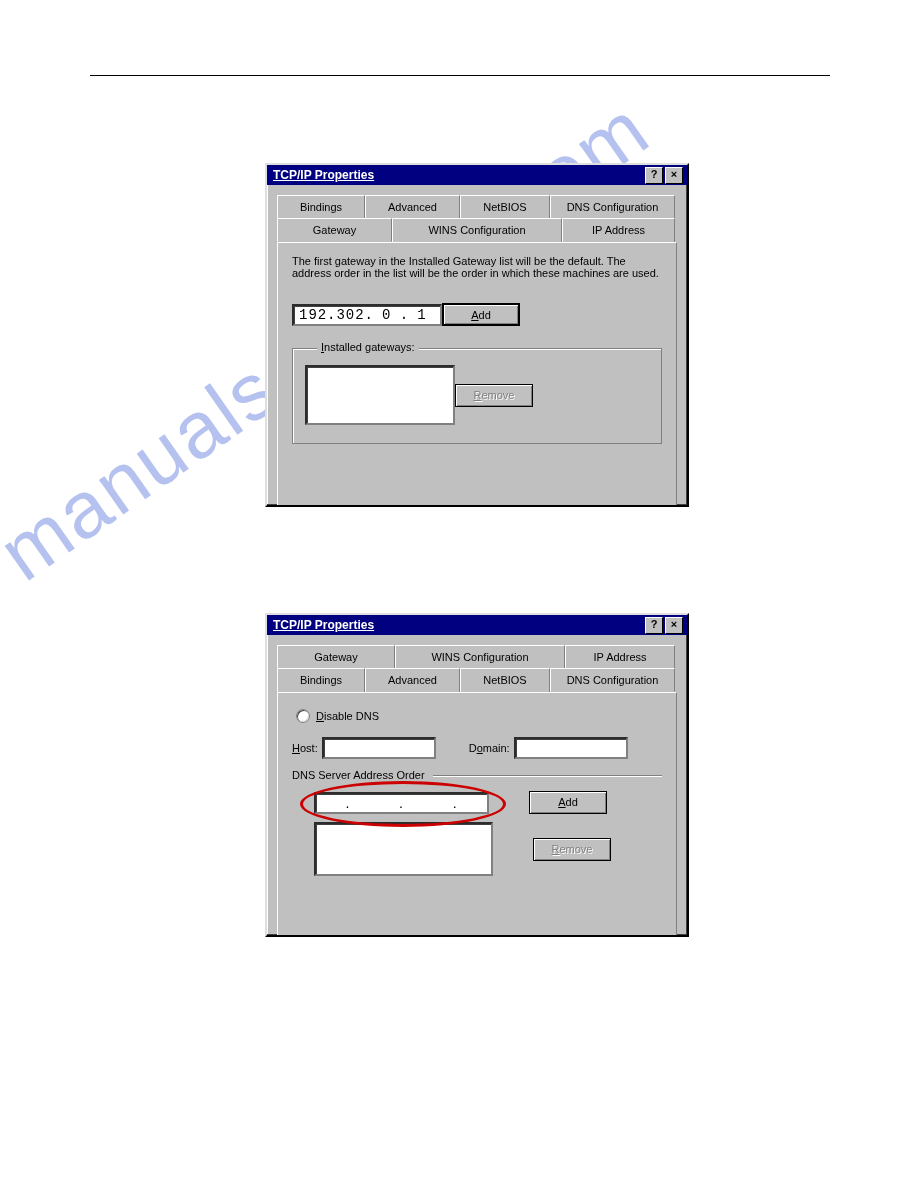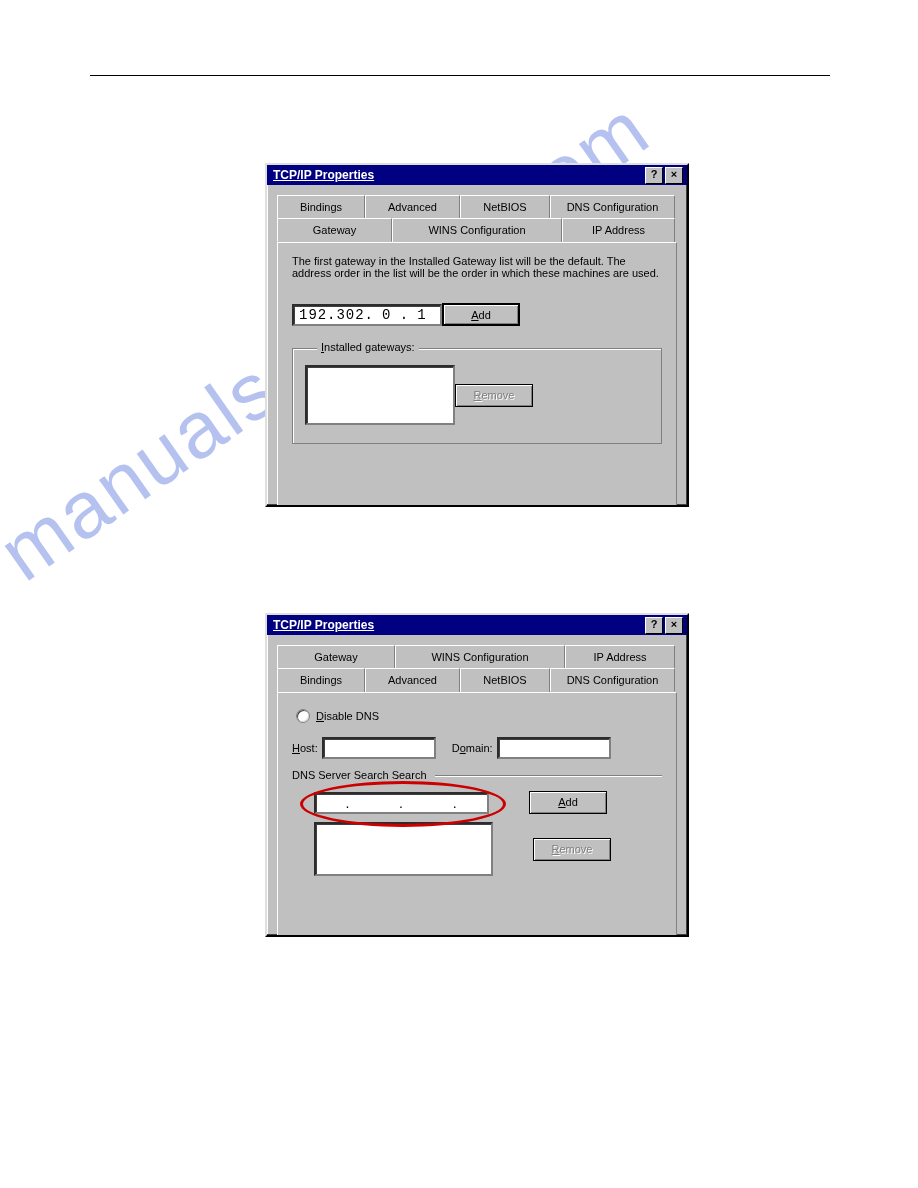--- a/index.html
+++ b/index.html
@@ -251,26 +251,26 @@
     <div class="tab-content" style="min-height:250px">
 
       <div class="radio-row">
         <span class="radio-outer"></span>
         <span><u>D</u>isable DNS</span>
       </div>
 
       <div class="field-row">
         <span><u>H</u>ost:</span>
         <div class="sunken textfield"></div>
-        <span style="margin-left:12px">D<u>o</u>main:</span>
+        <span style="margin-left:29px">D<u>o</u>main:</span>
         <div class="sunken textfield"></div>
       </div>
 
       <div class="section-label-line">
-        <span>DNS Server Search Search</span>
+        <span>DNS Server Address Order</span>
         <span class="section-line"></span>
       </div>
 
       <div style="position:relative">
         <div class="row" style="gap:40px; margin-left:22px">
           <div class="sunken ipbox blank">
             <span>.</span>
             <span>.</span>
             <span>.</span>
           </div>

